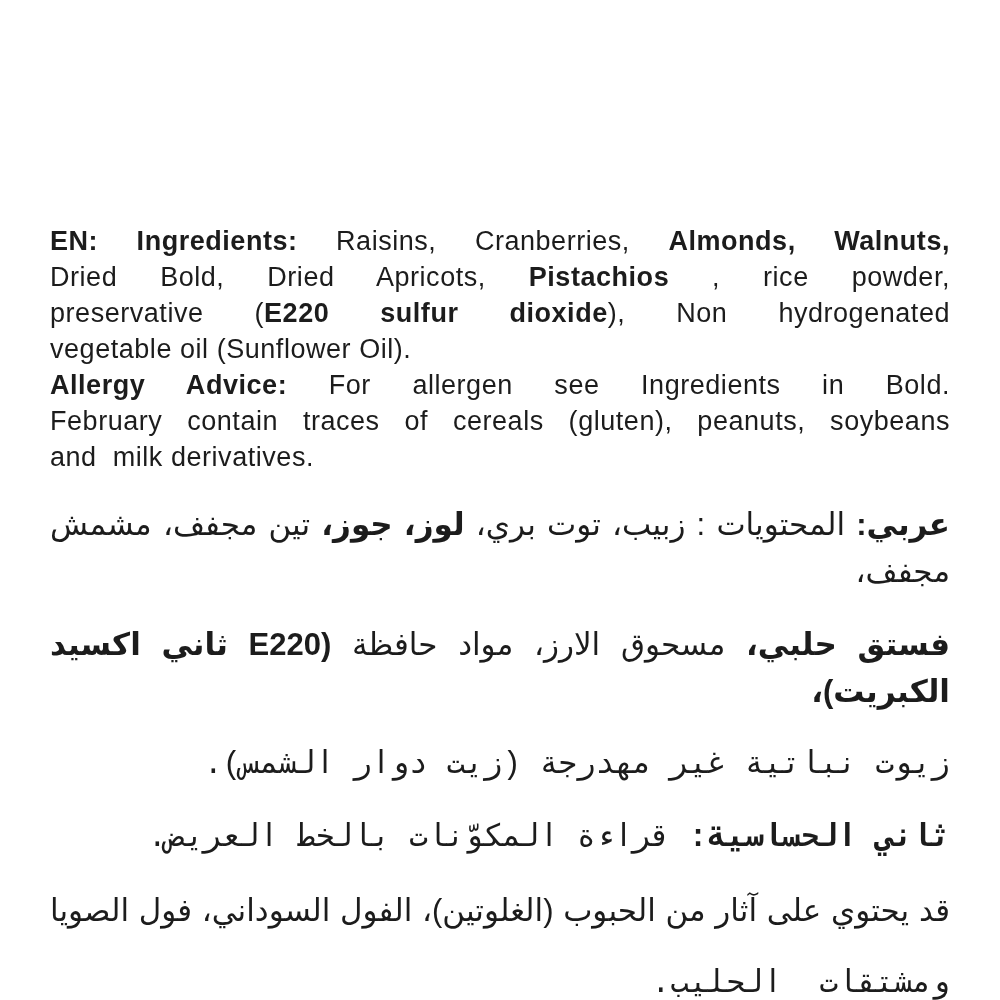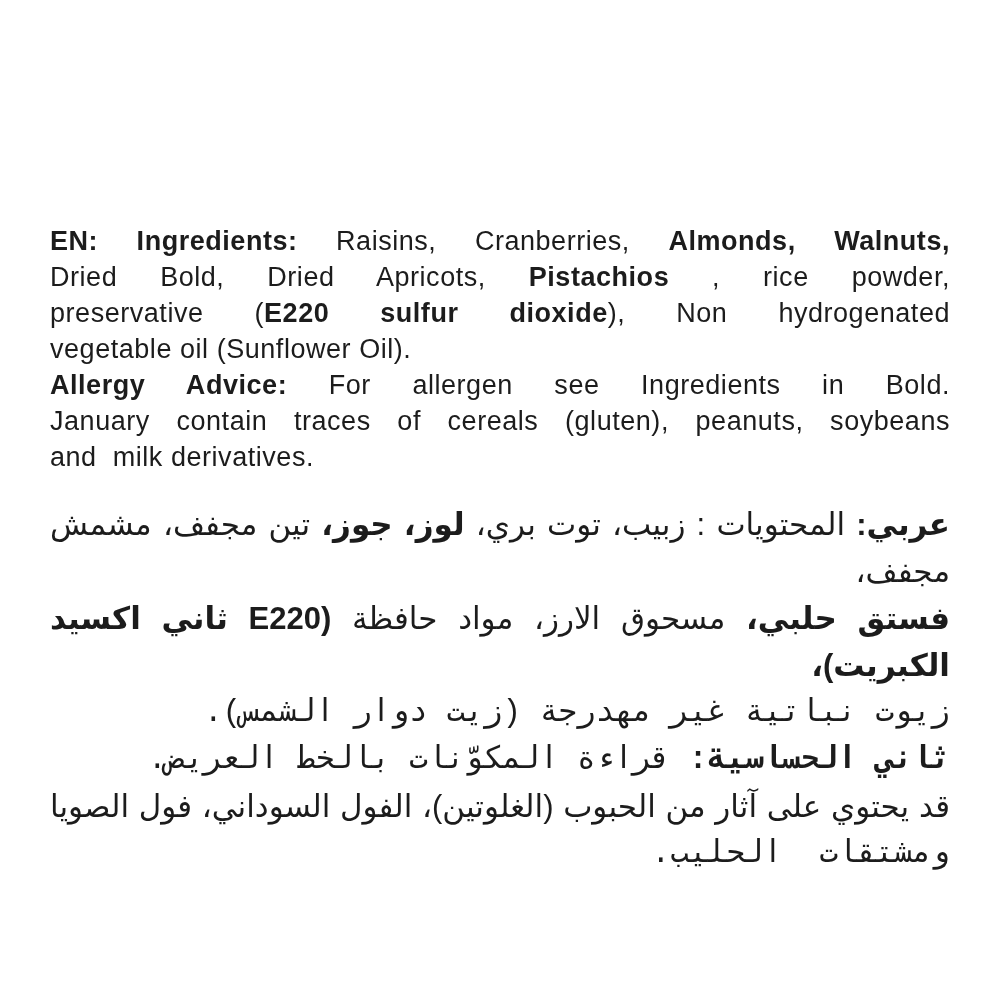--- a/index.html
+++ b/index.html
@@ -36,40 +36,41 @@
   
   .ar-block {
     direction: rtl;
     margin-top: 26px;
     font-size: 31px;
     line-height: 47px;
   }
   .ar-block .line {
     text-align: justify;
     text-align-last: justify;
+    margin-top: 26px;
   }
   .ar-block .line.endline {
     text-align-last: right;
     font-family: Liberation Mono, monospace;
   }
   .b {
     font-weight: 700;
   }
 </style>
 </head>
 <body>
 
 <div class="label-wrap">
   <div class="en-block" lang="en" dir="ltr">
       <div class="line"><span class="b">EN: Ingredients: </span><span>Raisins, Cranberries, </span><span class="b">Almonds, Walnuts,</span></div>
       <div class="line"><span>Dried Bold, Dried Apricots, </span><span class="b">Pistachios</span><span> , rice powder,</span></div>
       <div class="line"><span>preservative (</span><span class="b">E220 sulfur dioxide</span><span>), Non hydrogenated</span></div>
       <div class="line endline"><span>vegetable oil (Sunflower Oil).</span></div>
       <div class="line"><span class="b">Allergy Advice: </span><span>For allergen see Ingredients in Bold.</span></div>
-      <div class="line"><span>January contain traces of cereals (gluten), peanuts, soybeans</span></div>
+      <div class="line"><span>February contain traces of cereals (gluten), peanuts, soybeans</span></div>
       <div class="line endline"><span>and&nbsp; milk derivatives.</span></div>
     </div>
   <div class="ar-block" lang="ar" dir="rtl">
       <div class="line"><span class="b">عربي:</span><span> المحتويات : زبيب، توت بري، </span><span class="b">لوز، جوز،</span><span> تين مجفف، مشمش مجفف،</span></div>
       <div class="line"><span class="b">فستق حلبي،</span><span> مسحوق الارز، مواد حافظة </span><span class="b">(E220 ثاني اكسيد الكبريت)،</span></div>
       <div class="line endline"><span>زيوت نباتية غير مهدرجة (زيت دوار الشمس).</span></div>
       <div class="line endline"><span class="b">ثاني الحساسية:</span><span> قراءة المكوّنات بالخط العريض.</span></div>
       <div class="line"><span>قد يحتوي على آثار من الحبوب (الغلوتين)، الفول السوداني، فول الصويا</span></div>
       <div class="line endline"><span>ومشتقات&nbsp; الحليب.</span></div>
     </div>

